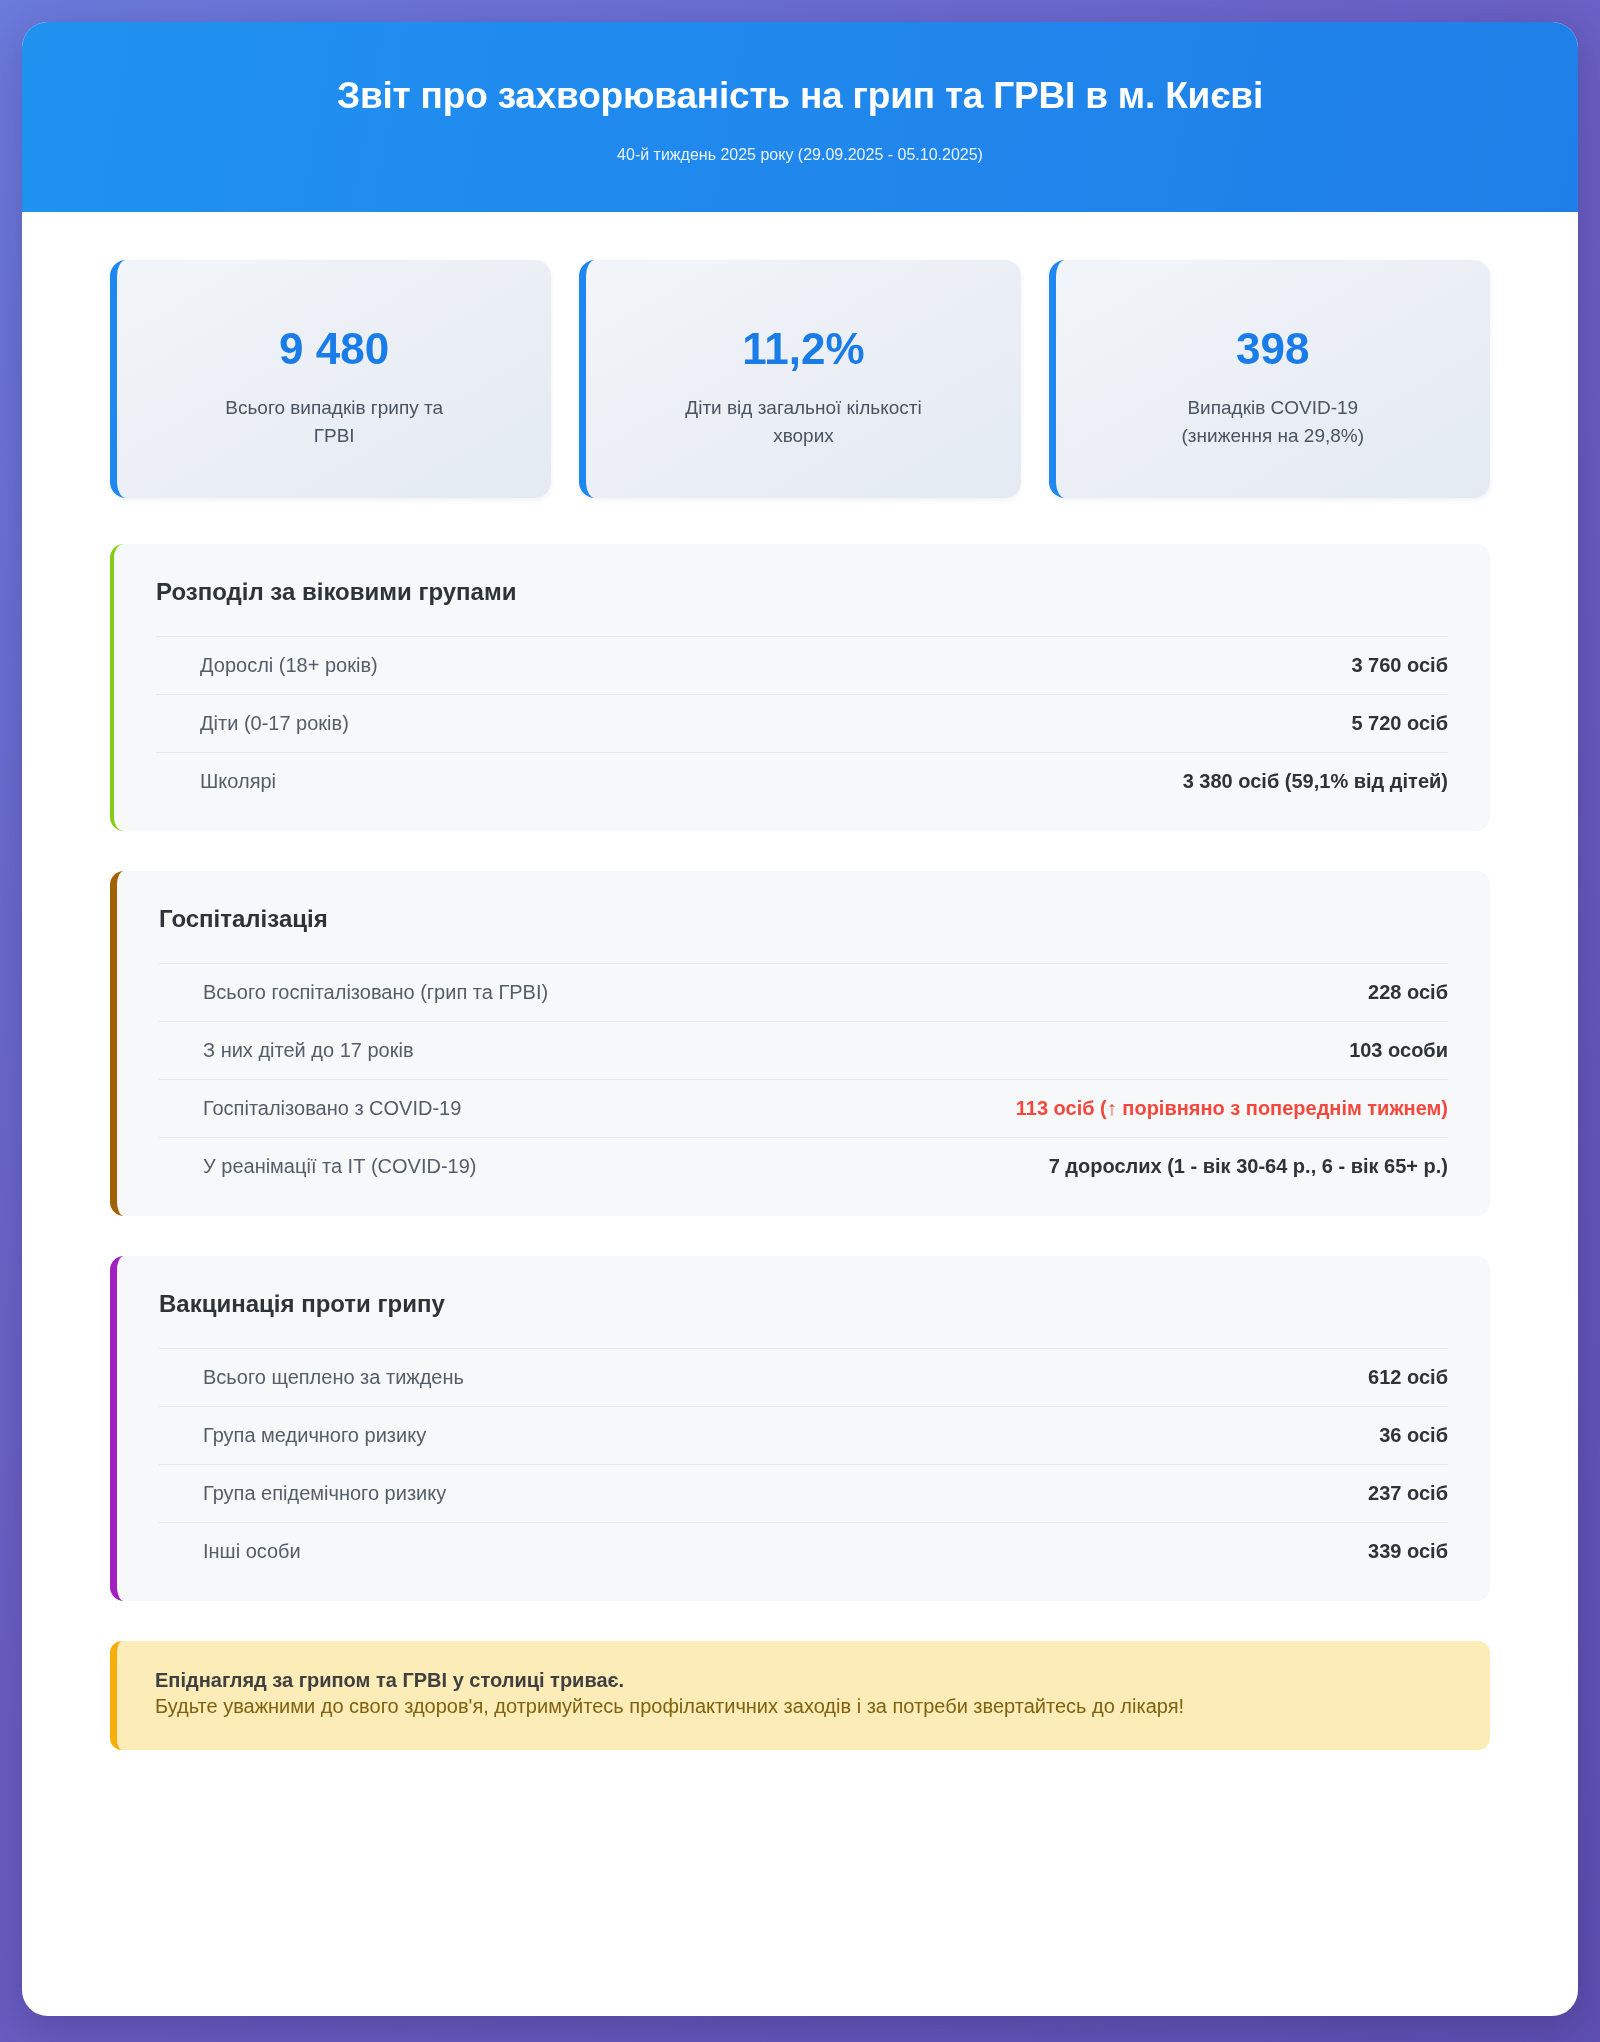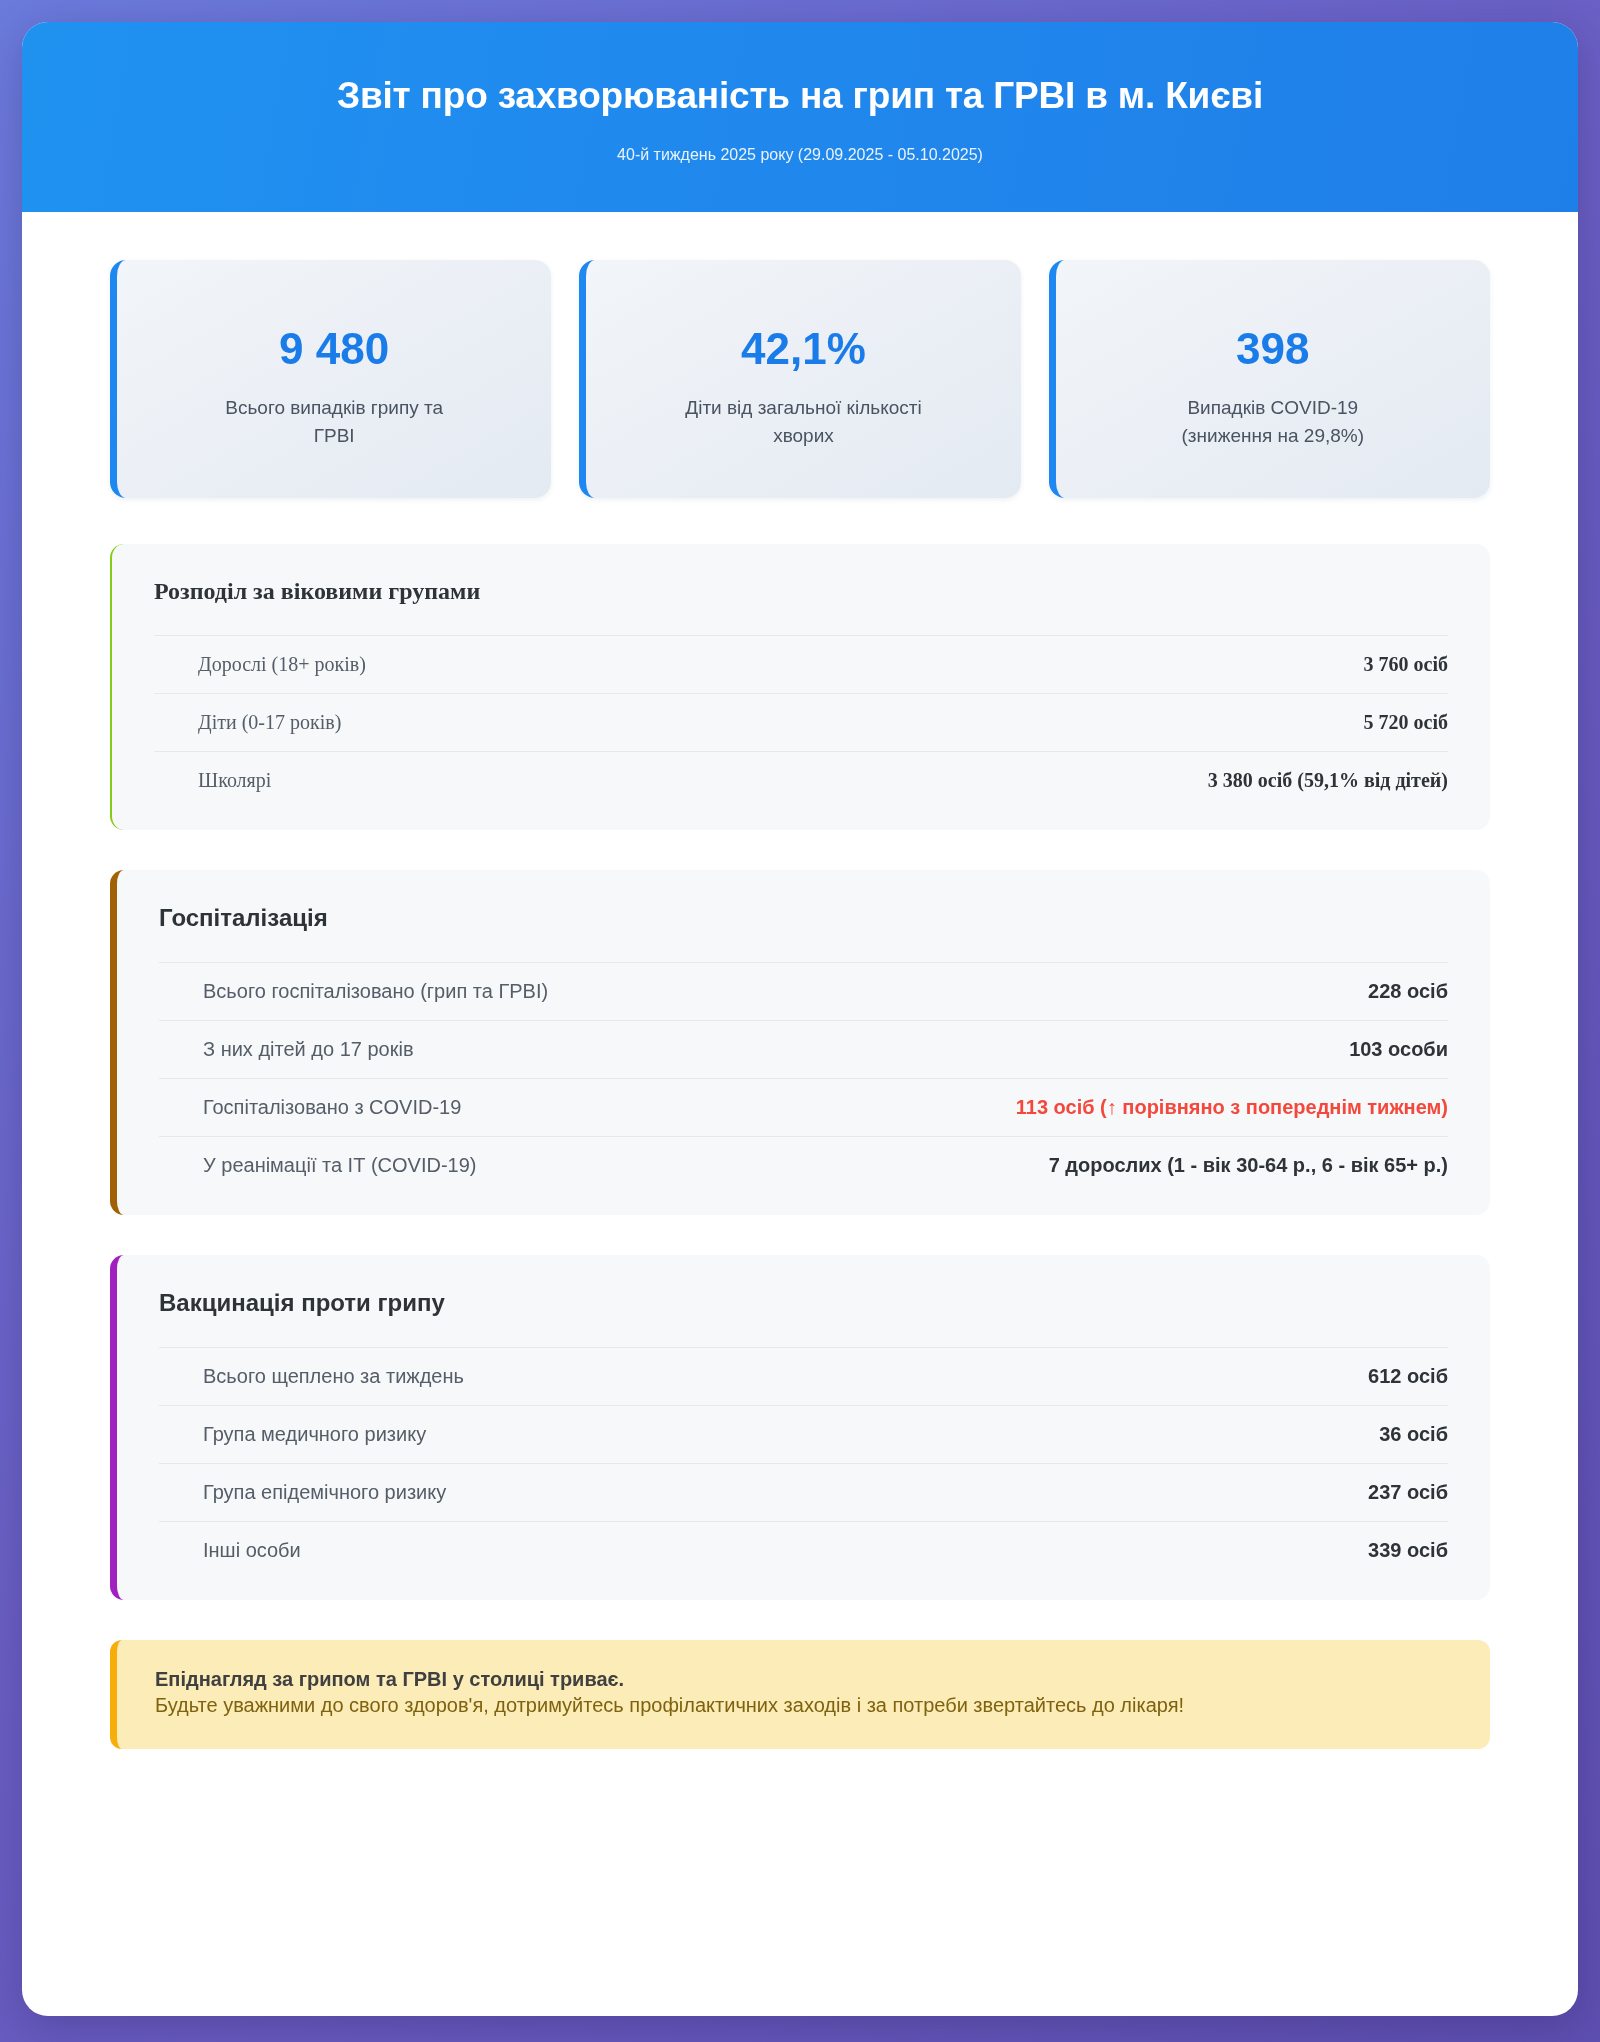--- a/index.html
+++ b/index.html
@@ -92,21 +92,21 @@
     max-width: 250px;
   }
 
   
   .section-card {
     background: #f7f8fa;
     border-radius: 14px;
     padding: 34px 42px 36px 42px;
     margin-bottom: 40px;
   }
-  .section-card.green  { border-left: 2px solid #84cc16; font-family: Liberation Serif, serif; }
+  .section-card.green  { border-left: 4px solid #84cc16; }
   .section-card.orange { border-left: 7px solid #a16207; }
   .section-card.purple { border-left: 7px solid #a020c0; }
 
   .section-title {
     font-size: 24px;
     font-weight: bold;
     color: #2e3338;
     margin-bottom: 30px;
   }
 
@@ -165,21 +165,21 @@
   </div>
 
   <div class="body-area">
 
     <div class="stats-row">
         <div class="stat-card">
           <div class="stat-value">9 480</div>
           <div class="stat-label">Всього випадків грипу та ГРВІ</div>
         </div>
         <div class="stat-card">
-          <div class="stat-value">42,1%</div>
+          <div class="stat-value">11,2%</div>
           <div class="stat-label">Діти від загальної кількості хворих</div>
         </div>
         <div class="stat-card">
           <div class="stat-value">398</div>
           <div class="stat-label">Випадків COVID-19 (зниження на 29,8%)</div>
         </div>
       </div>
 
     <div>
         <div class="section-card green">

